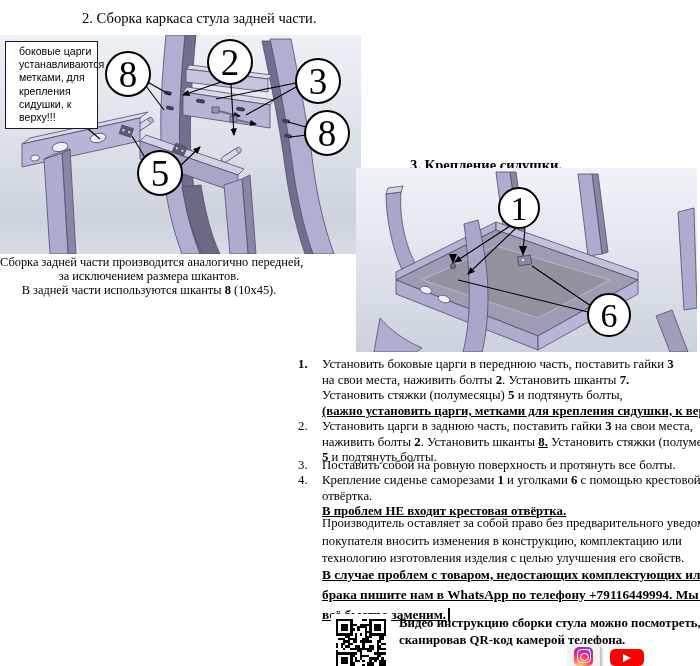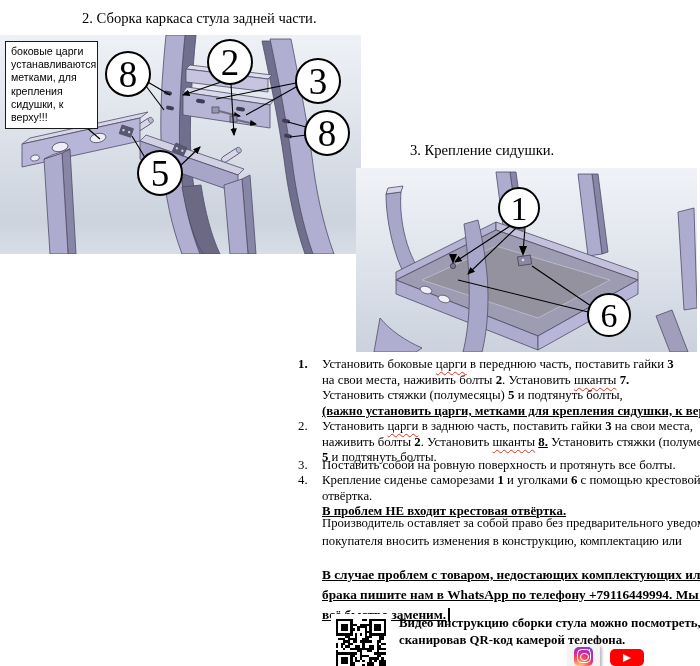--- a/index.html
+++ b/index.html
@@ -3,42 +3,42 @@
 <meta charset="utf-8">
 <style>
   html,body{margin:0;padding:0;background:#fff;}
   .page{position:relative;width:700px;height:666px;background:#ffffff;overflow:hidden;
         font-family:"Liberation Serif",serif;color:#000;margin-top:8px;}
   .abs{position:absolute;}
 
   
   .h-sec{font-size:14.6px;white-space:nowrap;}
   .h2{left:82px;top:2px;}
-  .h3{left:410px;top:134px;}
+  .h3{left:410px;top:149px;font-weight:bold;}
 
   
   .callout{left:5px;top:33px;width:93px;box-sizing:border-box;background:#fff;
-           border:1.4px solid #1b1b1b;padding:3px 4px 4px 5px;
+           border:1.4px solid #1b1b1b;padding:3px 4px 4px 13px;
            font-family:"Liberation Sans",sans-serif;font-size:10.6px;line-height:13.2px;}
 
   
   .note{left:0;top:247px;width:298px;text-align:center;font-size:12.4px;line-height:14.2px;white-space:nowrap;}
 
   
   .instr{left:296px;width:410px;font-size:12.8px;line-height:15.6px;white-space:nowrap;}
   .instr .num{position:absolute;left:2px;top:0;}
   .instr .content{margin-left:26px;}
   .i1{top:349px;} .i2{top:411px;} .i3{top:450px;} .i4{top:465px;}
   .manuf{left:322px;top:507px;font-size:12.7px;line-height:17.6px;white-space:nowrap;}
   .warn{left:322px;top:557px;font-size:13.3px;line-height:19.8px;white-space:nowrap;}
 
   
   .s-b{font-weight:bold;}
   .s-u{text-decoration:underline;}
-  .s-w{text-decoration:underline;text-decoration-style:wavy;text-decoration-color:#e0301e;
+  .s-w{text-decoration-style:wavy;text-decoration-color:#e0301e;
        text-decoration-thickness:1px;text-underline-offset:2.5px;}
   .text-cursor{display:inline-block;width:1.6px;height:13px;background:#000;vertical-align:-2px;margin-left:2px;}
 
   
   .qr{left:331px;top:606px;width:60px;height:60px;}
   .qr-caption{left:399px;top:607px;font-size:12.8px;line-height:17px;white-space:nowrap;}
   .ig-tile{left:567px;top:636px;width:33px;height:24px;background:#f4f3f1;border-radius:3px;
            box-shadow:2px 2px 3px rgba(110,110,125,.5);display:flex;align-items:center;justify-content:center;}
   .ig-icon{width:19px;height:19px;border-radius:5px;position:relative;
            background:radial-gradient(circle at 28% 112%, #fdf497 0%, #fd5949 40%, #d6249f 62%, #9b36b7 80%, #5b4fe9 98%);}
@@ -189,20 +189,21 @@
       <text class="balloon-num" x="327" y="111" font-size="37">8</text>
     </g>
     <g>
       <circle class="balloon-circle" cx="160" cy="138" r="22"></circle>
       <text class="balloon-num" x="160" y="151" font-size="37">5</text>
     </g>
   </svg>
 
   <div class="abs callout">боковые царги устанавливаются метками, для крепления сидушки, к верху!!!</div>
 
+  <div class="abs note"><span>Сборка задней части производится аналогично передней,</span><br><span>за исключением размера шкантов.</span><br><span>В задней части используются шканты </span><span class="s-b">8</span><span> (10x45).</span></div>
 
   <div class="abs h-sec h3">3.  Крепление сидушки.</div>
 
   <svg class="abs" style="left:356px;top:160px" width="341" height="184" viewBox="0 0 341 184">
     <rect x="0" y="0" width="341" height="184" fill="url(#bg2)"></rect>
 
     <g>
       <path class="part" d="M30,26 C30,45 34,70 42,92 C45,100 48,106 52,112 L66,106 C58,95 52,82 48,64 C45,50 44,36 45,24 Z" fill="#a9a7c9"></path>
       <polygon class="part" points="30,26 45,24 47,18 32,20" fill="#d5d4e5"></polygon>
     </g>
@@ -270,21 +271,21 @@
   </div>
   <div class="abs instr i3">
     <span class="num"><span>3.</span></span>
     <div class="content"><span>Поставить собой на ровную поверхность и протянуть все болты.</span></div>
   </div>
   <div class="abs instr i4">
     <span class="num"><span>4.</span></span>
     <div class="content"><span> Крепление сиденье саморезами </span><span class="s-b">1</span><span> и уголками </span><span class="s-b">6</span><span> с помощью крестовой</span><br><span>отвёртка.</span><br><span class="s-b s-u">В проблем НЕ входит крестовая отвёртка.</span></div>
   </div>
 
-  <div class="abs manuf"><span>Производитель оставляет за собой право без предварительного уведомления</span><br><span>покупателя вносить изменения в конструкцию, комплектацию или</span><br></div>
+  <div class="abs manuf"><span>Производитель оставляет за собой право без предварительного уведомления</span><br><span>покупателя вносить изменения в конструкцию, комплектацию или</span><br><span>технологию изготовления изделия с целью улучшения его свойств.</span></div>
 
   <div class="abs warn"><span><span class="s-b s-u">В случае проблем с товаром, недостающих комплектующих или</span><br><span class="s-b s-u">брака пишите нам в WhatsApp по телефону +79116449994. Мы сами</span><br><span class="s-b s-u">всё быстро заменим.</span></span><span class="text-cursor"></span></div>
 
   <svg class="abs qr" viewBox="0 0 25 25" shape-rendering="crispEdges">
     <rect x="0" y="0" width="25" height="25" fill="#fff"></rect>
     <g>
       <rect x="2" y="2" width="7" height="7" fill="#000"></rect>
         <rect x="3" y="3" width="5" height="5" fill="#fff"></rect>
         <rect x="4" y="4" width="3" height="3" fill="#000"></rect>
     </g>

